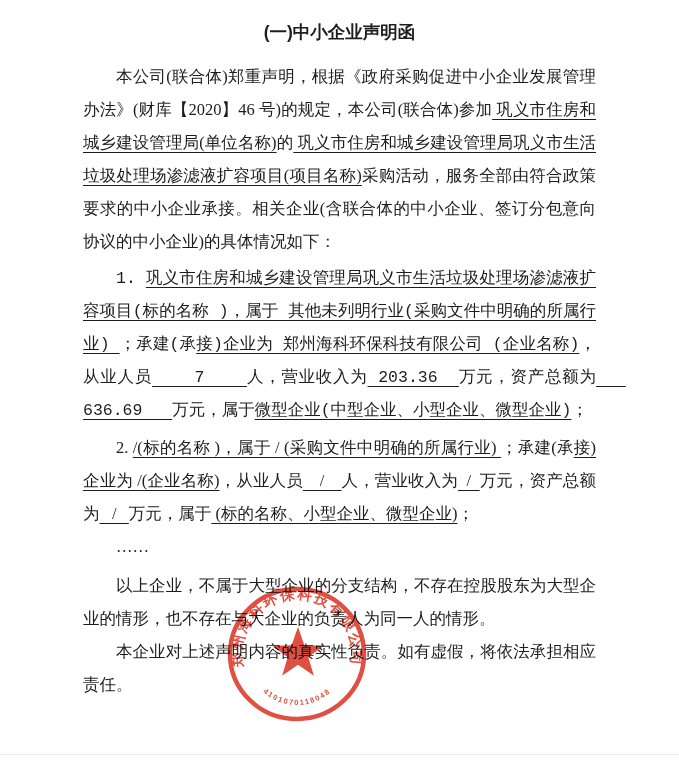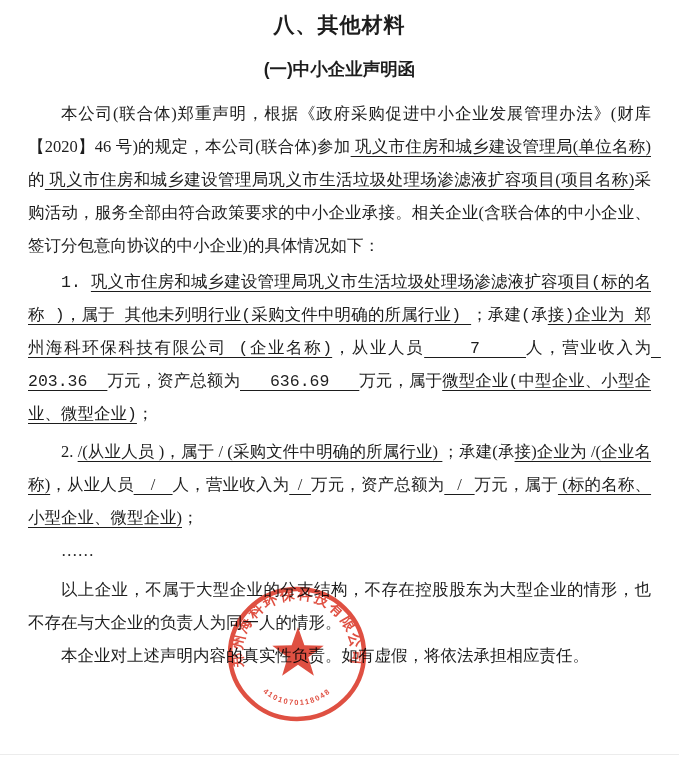--- a/index.html
+++ b/index.html
@@ -25,21 +25,21 @@
   .doc-subtitle {
     margin: 21px 0 0 0;
     text-align: center;
     font-family: "Liberation Sans", "DejaVu Sans", sans-serif;
     font-weight: bold;
     font-size: 17.5px;
     line-height: 22px;
   }
   .content {
     margin-top: 17px;
-    padding: 0 28px;
+    padding: 0 83px;
   }
   .content p {
     margin: 0;
     font-size: 16.5px;
     line-height: 33px;
     text-align: justify;
     text-indent: 2em;
   }
   .content p span { white-space: pre-wrap; }
   .u { text-decoration: underline; text-underline-offset: 4px; text-decoration-thickness: 1px; }
@@ -61,27 +61,26 @@
     top: 754px;
     height: 1px;
     background: #ececec;
   }
 </style>
 </head>
 <body>
 
 <div class="page">
 
-  <h1 class="doc-title">八、其他材料</h1>
   <h2 class="doc-subtitle">(一)中小企业声明函</h2>
 
   <div class="content">
     <p><span>本公司(联合体)郑重声明，根据《政府采购促进中小企业发展管理办法》(财库【2020】46 号)的规定，本公司(联合体)参加</span><span class="u"> 巩义市住房和城乡建设管理局(单位名称)</span><span>的</span><span class="u"> 巩义市住房和城乡建设管理局巩义市生活垃圾处理场渗滤液扩容项目(项目名称)</span><span>采购活动，服务全部由符合政策要求的中小企业承接。相关企业(含联合体的中小企业、签订分包意向协议的中小企业)的具体情况如下：</span></p>
     <p class="p-item1"><span>1. </span><span class="u">巩义市住房和城乡建设管理局巩义市生活垃圾处理场渗滤液扩容项目(标的名称 )，属于 其他未列明行业(采购文件中明确的所属行业) </span><span>；承建(承</span><span class="u">接)企业为 郑州海科环保科技有限公司 (企业名称)</span><span>，从业人员</span><span class="u">    7    </span><span>人，营业收入为</span><span class="u"> 203.36  </span><span>万元，资产总额为</span><span class="u">   636.69   </span><span>万元，属于</span><span class="u">微型企业(中型企业、小型企业、微型企业)</span><span>；</span></p>
-    <p class="p-item2"><span>2. </span><span class="u">/(从业人员 )，属于 / (采购文件中明确的所属行业) </span><span>；承建(承</span><span class="u">接)企业为 /(企业名称)</span><span>，从业人员</span><span class="u">    /    </span><span>人，营业收入为</span><span class="u">  /  </span><span>万元，资产总额为</span><span class="u">   /   </span><span>万元，属于</span><span class="u"> (标的名称、小型企业、微型企业)</span><span>；</span></p>
+    <p class="p-item2"><span>2. </span><span class="u">/(标的名称 )，属于 / (采购文件中明确的所属行业) </span><span>；承建(承</span><span class="u">接)企业为 /(企业名称)</span><span>，从业人员</span><span class="u">    /    </span><span>人，营业收入为</span><span class="u">  /  </span><span>万元，资产总额为</span><span class="u">   /   </span><span>万元，属于</span><span class="u"> (标的名称、小型企业、微型企业)</span><span>；</span></p>
     <p><span>……</span></p>
     <p class="p-branch"><span>以上企业，不属于大型企业的分支结构，不存在控股股东为大型企业的情形，也不存在与大企业的负责人为同一人的情形。</span></p>
     <p><span>本企业对上述声明内容的真实性负责。如有虚假，将依法承担相应责任。</span></p>
 
   </div>
 
   <svg class="seal" viewBox="0 0 142 140" xmlns="http://www.w3.org/2000/svg">
     <defs>
       <path id="seal-arc-top" d="M 17.9 83.2 A 55 55 0 1 1 124.1 83.2" fill="none"></path>
       <path id="seal-arc-bottom" d="M 26.8 94.5 A 51 51 0 0 0 115.2 94.5" fill="none"></path>

